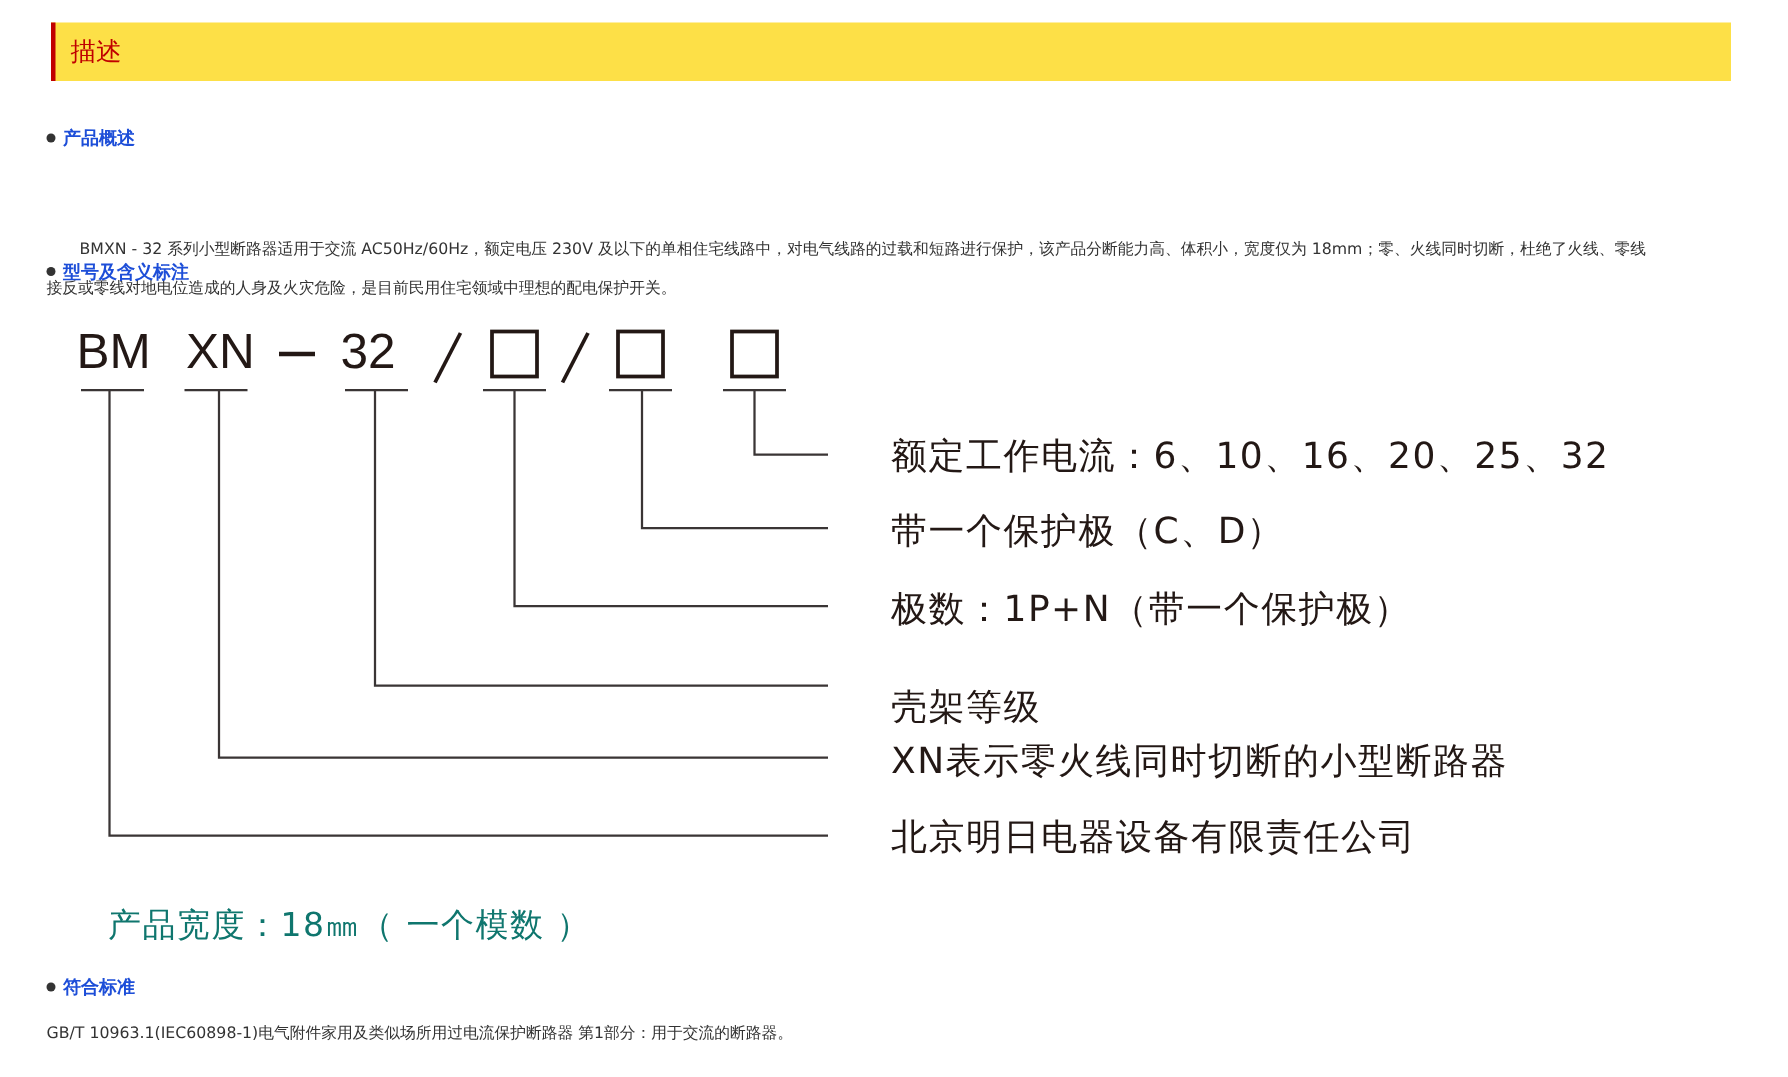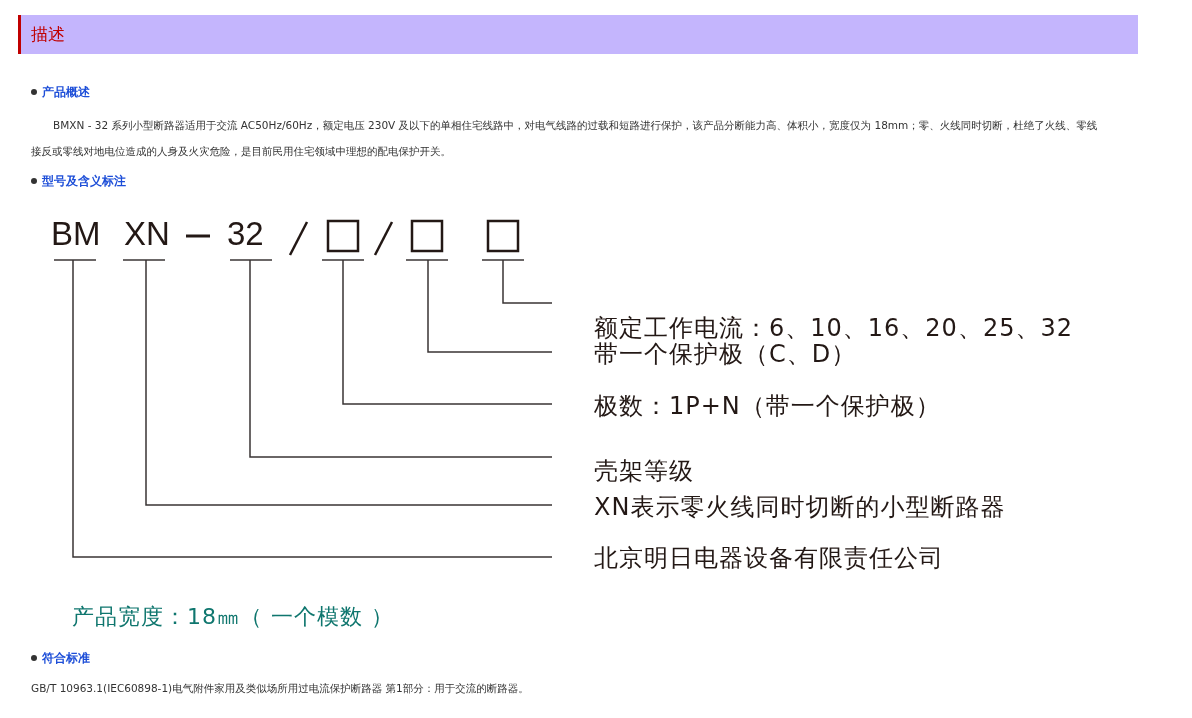--- a/index.html
+++ b/index.html
@@ -1,25 +1,25 @@
 <!DOCTYPE html>
 <html><head>
 <meta charset="utf-8">
 <style>
   html, body { margin: 0; padding: 0; background: #ffffff; }
   body { width: 1192px; height: 718px; position: relative; overflow: hidden;
          font-family: "DejaVu Sans", "Liberation Sans", sans-serif; color: #333; }
-  .section-header { position: absolute; left: 18px; top: 15px; width: 1117px; height: 39px;
-         background: #c4b5fd; border-left: 3px solid #c00000; }
+  .section-header { position: absolute; left: 34px; top: 15px; width: 1117px; height: 39px;
+         background: #fde047; border-left: 3px solid #c00000; }
   .section-header span { position: absolute; left: 10px; top: 8px; font-size: 17px; color: #c00000; }
   .subhead { position: absolute; left: 31px; font-size: 12px; font-weight: bold; color: #1d4ed8; }
   .subhead .bullet { display: inline-block; width: 6px; height: 6px; border-radius: 50%;
          background: #333; margin-right: 5px; vertical-align: middle; position: relative; top: -1px; }
   .para { position: absolute; left: 31px; width: 1125px; font-size: 10.5px; line-height: 26px; color: #333; }
-  .para .indent { padding-left: 22px; }
+  .para .indent { padding-left: 22px; margin-top: 41px; }
   .diagram { position: absolute; left: 0; top: 0; width: 1192px; height: 718px; pointer-events: none; }
   .code-text { position: absolute; top: 214px; font-size: 33px; color: #231815;
          font-family: "Liberation Sans", sans-serif; line-height: 40px; }
   .label-text { position: absolute; left: 594px; font-size: 24px; color: #231815;
          font-family: "DejaVu Sans", sans-serif; line-height: 30px; letter-spacing: 1px; }
   .width-text { position: absolute; left: 72px; top: 590px; font-size: 22px; color: #0f766e;
          font-family: "DejaVu Sans", sans-serif; letter-spacing: 1px; margin-top: 12px; }
   .std-text { position: absolute; left: 31px; top: 682px; font-size: 10.5px; color: #333; }
 </style>
 </head>
@@ -69,21 +69,21 @@
 
     <polyline points="503,260 503,303 552,303"></polyline>
     <polyline points="428,260 428,352 552,352"></polyline>
     <polyline points="343,260 343,404 552,404"></polyline>
     <polyline points="250,260 250,457 552,457"></polyline>
     <polyline points="146,260 146,505 552,505"></polyline>
     <polyline points="73,260 73,557 552,557"></polyline>
   </g>
 </svg>
 
-<div class="label-text" style="top:289px;margin-top:24px;">额定工作电流：6、10、16、20、25、32</div>
+<div class="label-text" style="top:289px;">额定工作电流：6、10、16、20、25、32</div>
 <div class="label-text" style="top:339px;">带一个保护极（C、D）</div>
 <div class="label-text" style="top:391px;">极数：1P+N（带一个保护极）</div>
 <div class="label-text" style="top:456px;">壳架等级</div>
 <div class="label-text" style="top:492px;">XN表示零火线同时切断的小型断路器</div>
 <div class="label-text" style="top:543px;">北京明日电器设备有限责任公司</div>
 
 <div class="width-text">产品宽度：18㎜（ 一个模数 ）</div>
 
 <div class="subhead" style="top:650px;">
   <span class="bullet"></span><span>符合标准</span>

